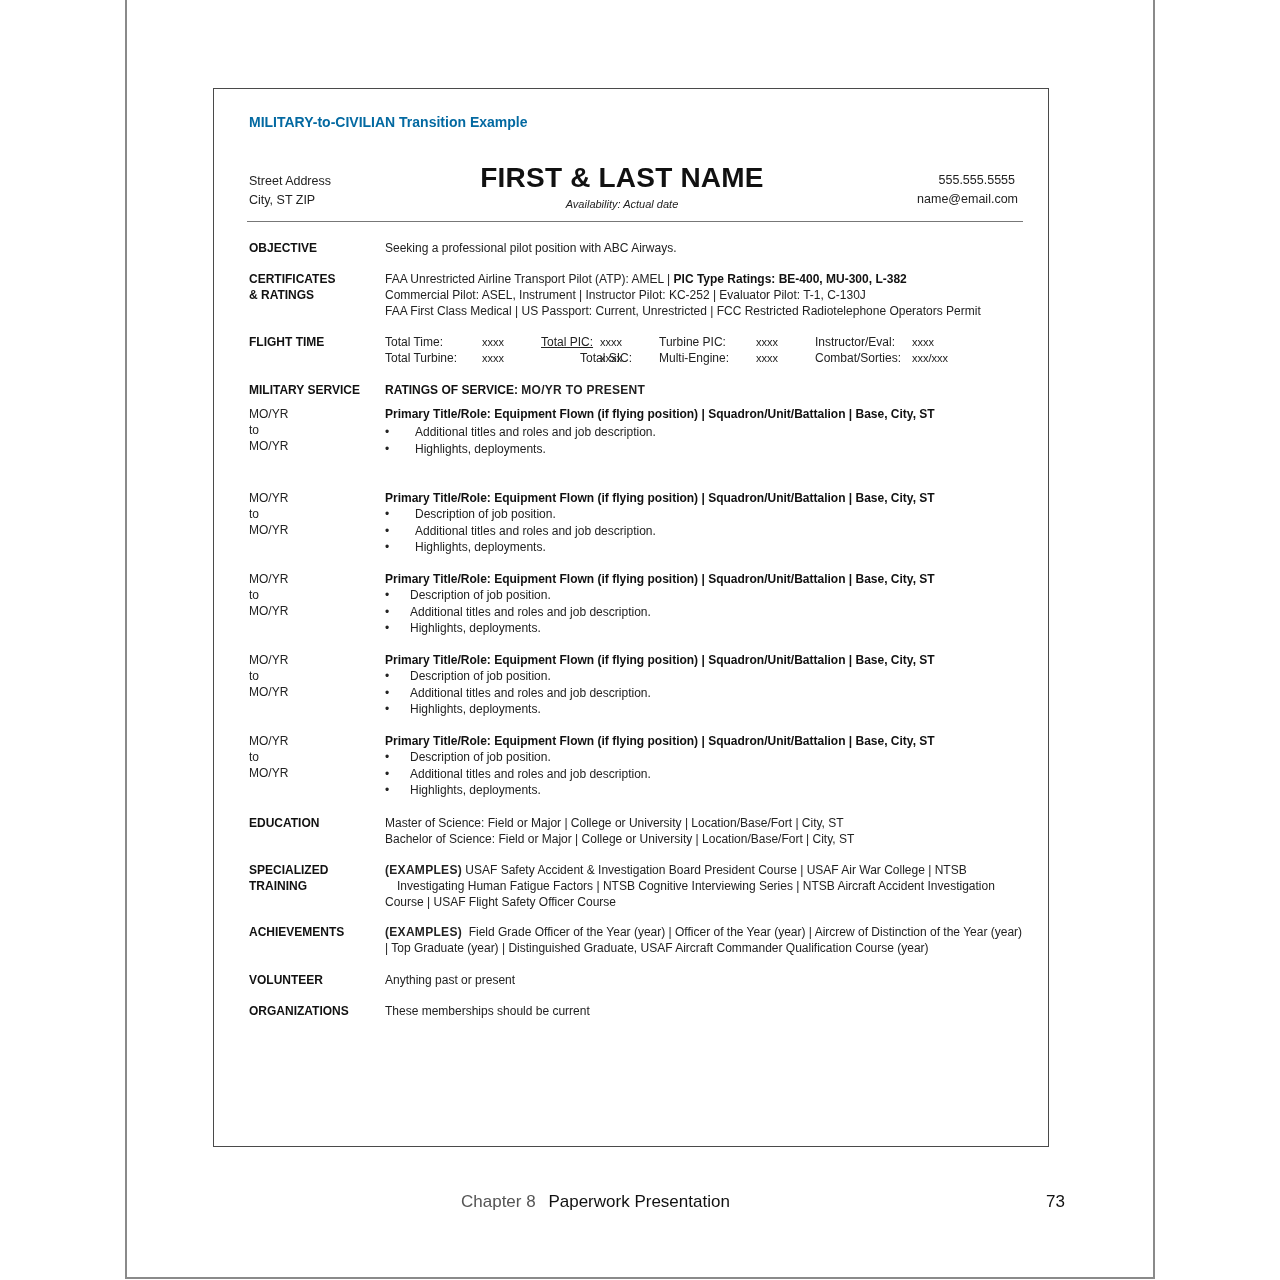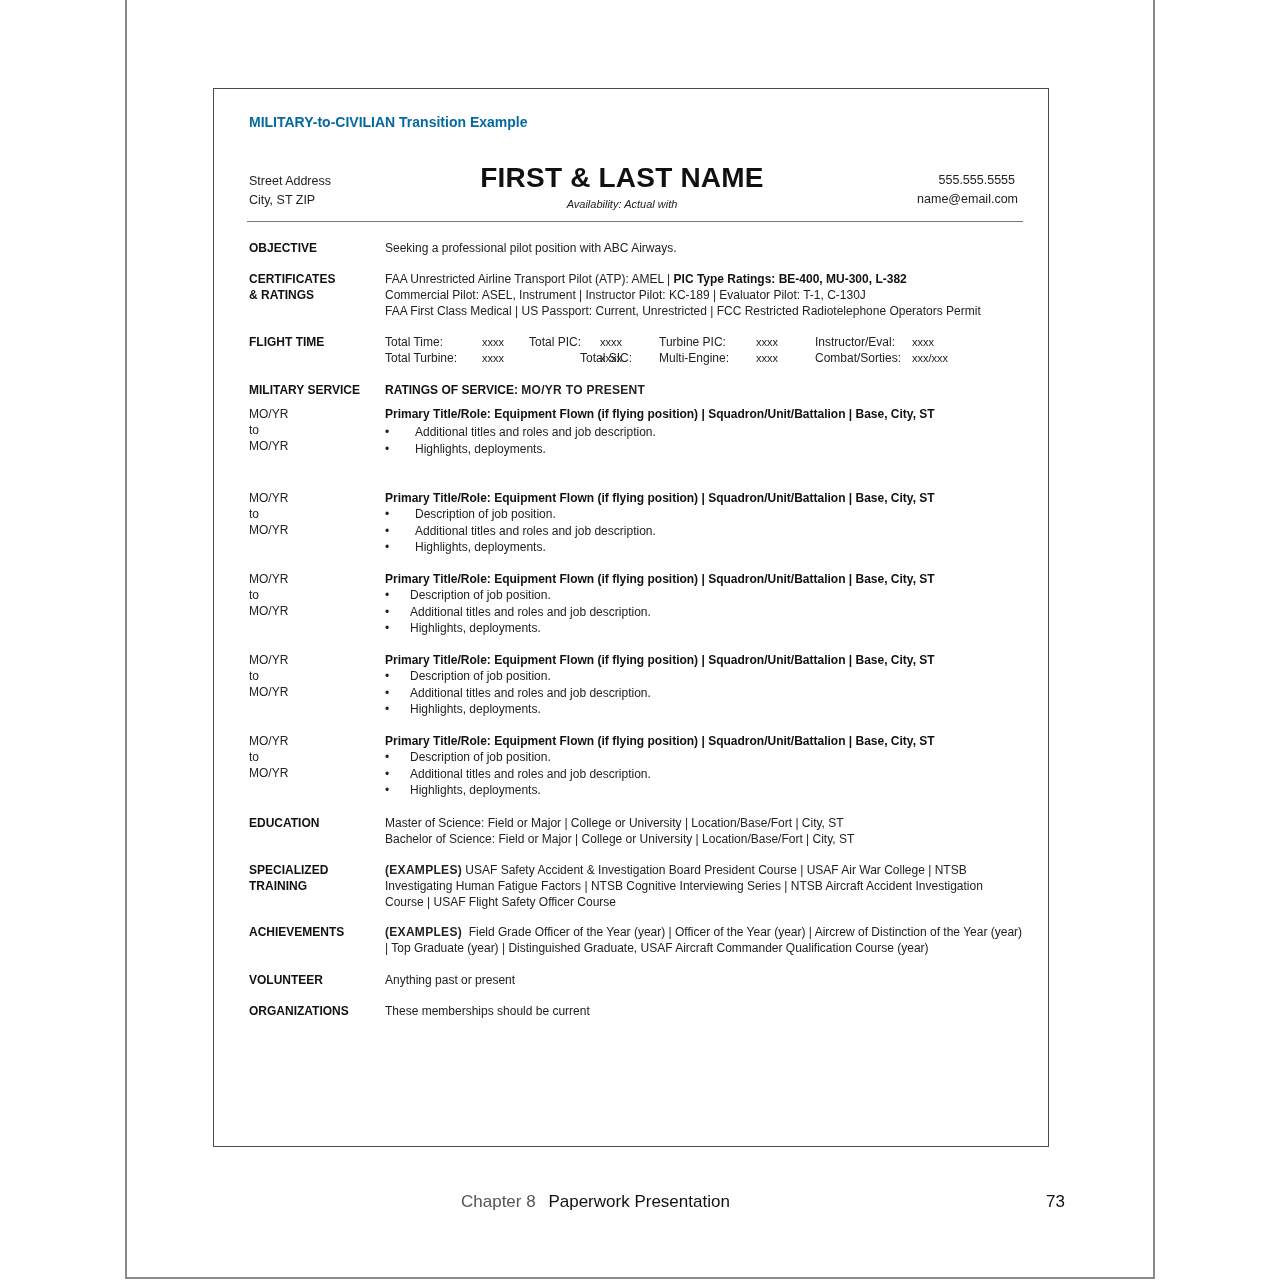--- a/index.html
+++ b/index.html
@@ -54,21 +54,21 @@
 
 <div class="doc-label">MILITARY-to-CIVILIAN Transition Example</div>
 
 <div class="addr">
   <div>Street Address</div>
   <div>City, ST ZIP</div>
 </div>
 
 <div class="name-block">
   <div class="name">FIRST &amp; LAST NAME</div>
-  <div class="avail">Availability: Actual with</div>
+  <div class="avail">Availability: Actual date</div>
 </div>
 
 <div class="contact">
   <div class="phone">555.555.5555</div>
   <div>name@email.com</div>
 </div>
 
 <div class="rule"></div>
 
 <div class="sec" style="top:240px;">
@@ -76,32 +76,32 @@
   <div class="sec-body">Seeking a professional pilot position with ABC Airways.</div>
 </div>
 
 <div class="sec" style="top:271px;">
   <div class="sec-label">
     <div>CERTIFICATES</div>
     <div>&amp; RATINGS</div>
   </div>
   <div class="sec-body" style="width:660px;">
     <div><span style="white-space:pre;">FAA Unrestricted Airline Transport Pilot (ATP): AMEL | </span><span class="b">PIC Type Ratings: BE-400, MU-300, L-382</span></div>
-    <div>Commercial Pilot: ASEL, Instrument | Instructor Pilot: KC-189 | Evaluator Pilot: T-1, C-130J</div>
+    <div>Commercial Pilot: ASEL, Instrument | Instructor Pilot: KC-252 | Evaluator Pilot: T-1, C-130J</div>
     <div style="white-space:nowrap;">FAA First Class Medical | US Passport: Current, Unrestricted | FCC Restricted Radiotelephone Operators Permit</div>
   </div>
 </div>
 
 <div class="sec" style="top:334px;">
   <div class="sec-label">FLIGHT TIME</div>
   <div class="sec-body ft-grid">
 
     <span class="ft-cell" style="left:0;top:0;text-align:right;">Total Time:</span>
     <span class="ft-cell" style="left:97px;top:0;font-size:11px;">xxxx</span>
-    <span class="ft-cell" style="left:144px;top:0;">Total PIC:</span>
+    <span class="ft-cell" style="left:156px;top:0;text-decoration:underline;">Total PIC:</span>
     <span class="ft-cell" style="left:215px;top:0;font-size:11px;">xxxx</span>
     <span class="ft-cell" style="left:274px;top:0;">Turbine PIC:</span>
     <span class="ft-cell" style="left:371px;top:0;font-size:11px;">xxxx</span>
     <span class="ft-cell" style="left:430px;top:0;">Instructor/Eval:</span>
     <span class="ft-cell" style="left:527px;top:0;font-size:11px;">xxxx</span>
 
     <span class="ft-cell" style="left:0;top:16px;">Total Turbine:</span>
     <span class="ft-cell" style="left:97px;top:16px;font-size:11px;">xxxx</span>
     <span class="ft-cell" style="left:156px;top:16px;margin-left:39px;">Total SIC:</span>
     <span class="ft-cell" style="left:215px;top:16px;font-size:11px;">xxxx</span>
@@ -187,21 +187,21 @@
   </div>
 </div>
 
 <div class="sec" style="top:862px;">
   <div class="sec-label">
     <div>SPECIALIZED</div>
     <div>TRAINING</div>
   </div>
   <div class="sec-body" style="width:650px;">
     <div style="white-space:nowrap;"><span class="sc">(EXAMPLES)</span><span style="white-space:pre;"> USAF Safety Accident &amp; Investigation Board President Course | USAF Air War College | NTSB</span></div>
-    <div style="white-space:nowrap;">Investigating Human Fatigue Factors | NTSB Cognitive Interviewing Series | NTSB Aircraft Accident Investigation</div>
+    <div style="white-space:nowrap;margin-left:12px;">Investigating Human Fatigue Factors | NTSB Cognitive Interviewing Series | NTSB Aircraft Accident Investigation</div>
     <div>Course | USAF Flight Safety Officer Course</div>
   </div>
 </div>
 
 <div class="sec" style="top:924px;">
   <div class="sec-label">ACHIEVEMENTS</div>
   <div class="sec-body" style="width:660px;">
     <div style="white-space:nowrap;"><span class="sc">(EXAMPLES)</span><span style="white-space:pre;">  Field Grade Officer of the Year (year) | Officer of the Year (year) | Aircrew of Distinction of the Year (year)</span></div>
     <div>| Top Graduate (year) | Distinguished Graduate, USAF Aircraft Commander Qualification Course (year)</div>
   </div>

